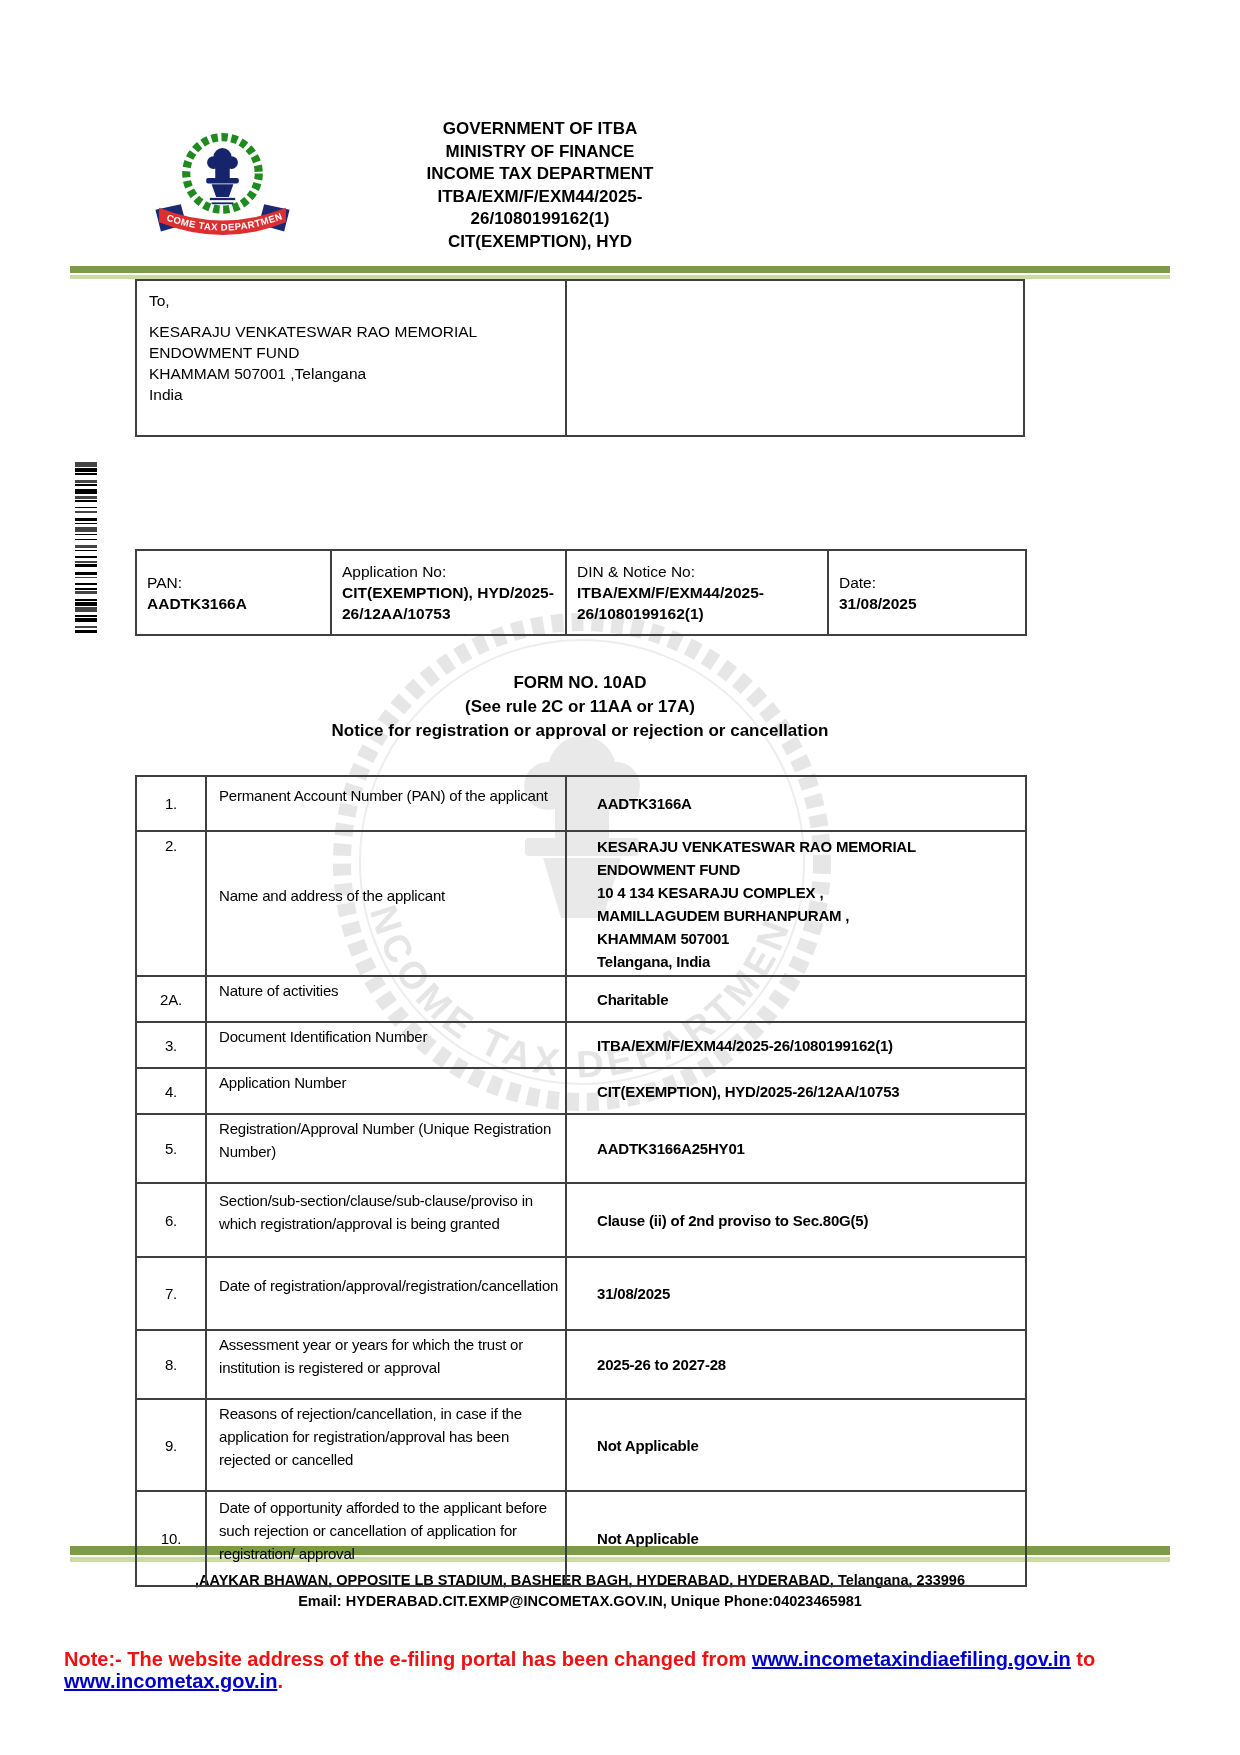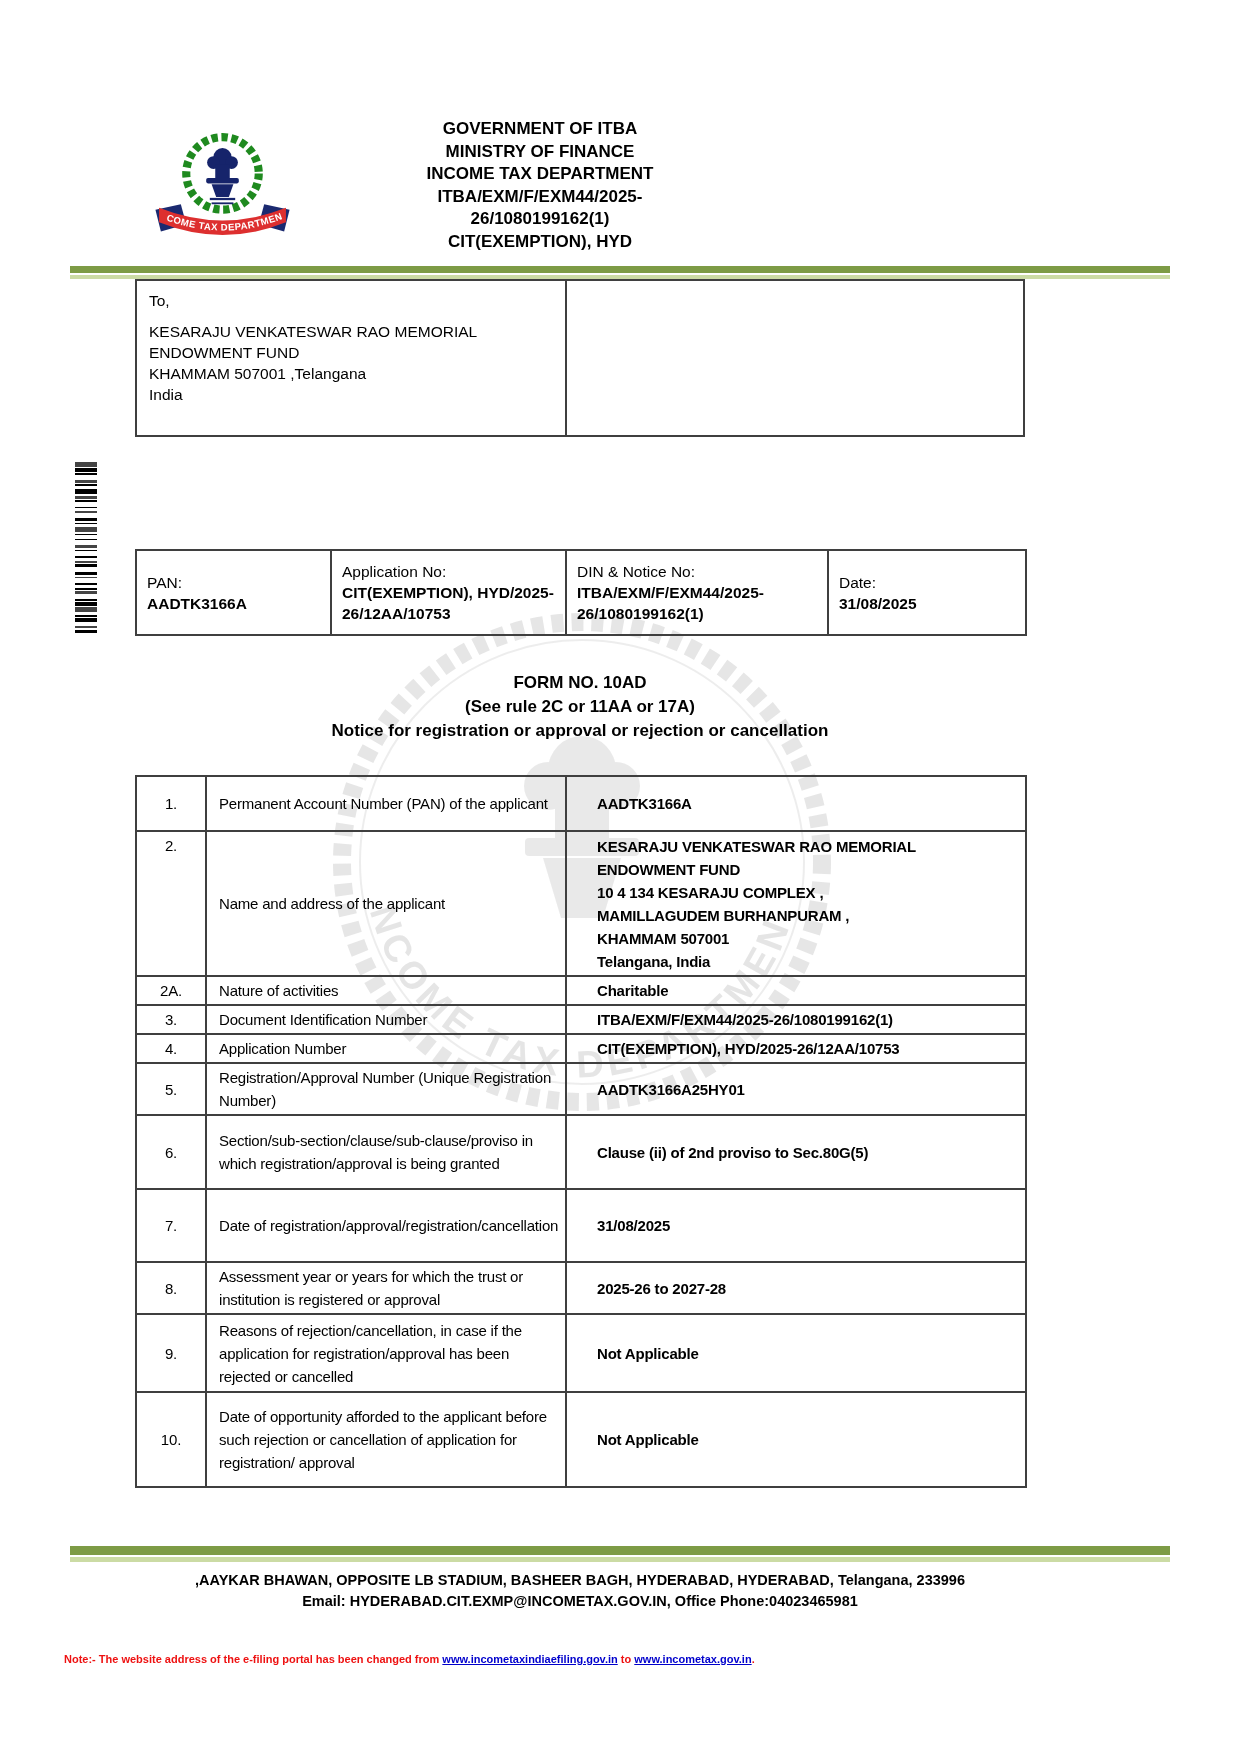--- a/index.html
+++ b/index.html
@@ -44,32 +44,32 @@
   .form-title{position:absolute;left:135px;top:671px;width:890px;text-align:center;
               font-weight:bold;font-size:17px;line-height:24px;z-index:2;}
 
   
   .details-table{position:absolute;left:135px;top:775px;width:890px;border-collapse:collapse;
                  table-layout:fixed;z-index:2;}
   .details-table td{border:2px solid #3f3f3f;font-size:15px;line-height:23px;
                     box-sizing:border-box;letter-spacing:-0.2px;}
   .cell-num{text-align:center;vertical-align:middle;}
   .cell-num.top{vertical-align:top;padding-top:2px;}
-  .cell-label{vertical-align:middle;padding:2px 6px 2px 12px;overflow-wrap:break-word;}
+  .cell-label{vertical-align:middle;padding:2px 6px 19px 12px;overflow-wrap:break-word;}
   .cell-value{vertical-align:middle;padding:2px 8px 2px 30px;font-weight:bold;font-size:15.5px;}
 
   
   .watermark{position:absolute;left:295px;top:610px;width:575px;height:520px;z-index:1;
              pointer-events:none;}
 
   
   .footer-text{position:absolute;left:35px;top:1570px;width:1090px;text-align:center;
                font-weight:bold;font-size:14.5px;line-height:21px;}
   .bottom-notes{position:absolute;left:64px;top:1648px;width:1140px;font-weight:bold;
-                font-size:11px;line-height:22px;}
+                font-size:20px;line-height:22px;}
   .note-red{color:#ee1111;}
   .note-link{color:#0000cc;text-decoration:underline;cursor:pointer;}
   .din-note{color:#000;}
 </style>
 </head>
 <body>
 
 <div class="page">
 
   <div class="logo">
@@ -320,21 +320,21 @@
   </table>
 
   <div class="green-divider" id="divider-bottom">
     <div class="dark"></div>
       <div class="gap"></div>
       <div class="light"></div>
   </div>
 
   <div class="footer-text">
     <div>,AAYKAR BHAWAN, OPPOSITE LB STADIUM, BASHEER BAGH, HYDERABAD,  HYDERABAD, Telangana, 233996</div>
-    <div>Email: HYDERABAD.CIT.EXMP@INCOMETAX.GOV.IN,  Office Phone:04023465981</div>
+    <div>Email: HYDERABAD.CIT.EXMP@INCOMETAX.GOV.IN,  Unique Phone:04023465981</div>
   </div>
 
   <div class="bottom-notes">
     <div>
       <span class="note-red">Note:- The website address of the e-filing portal has been changed from </span><span class="note-link">www.incometaxindiaefiling.gov.in</span><span class="note-red"> to </span><span class="note-link">www.incometax.gov.in</span><span class="note-red">.</span>
     </div>
   </div>
 
 </div>
 

